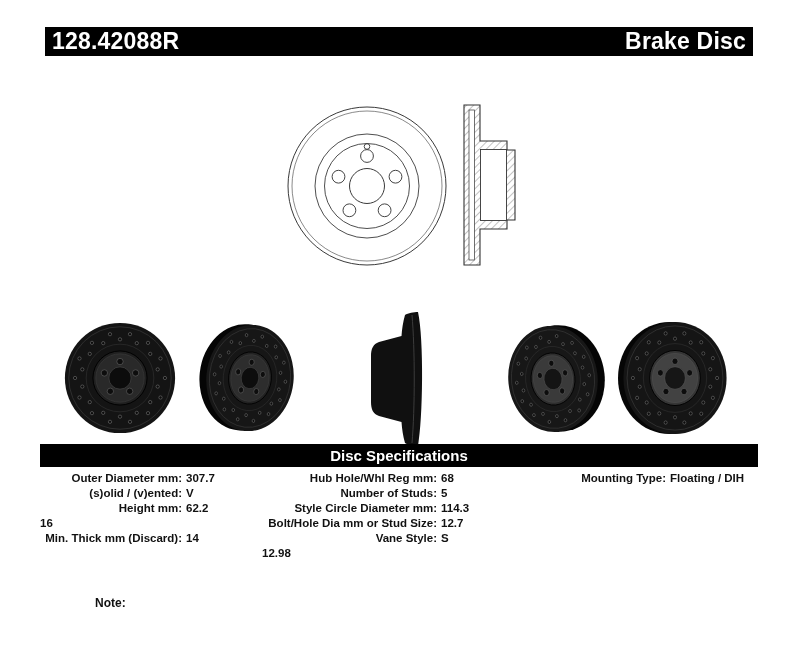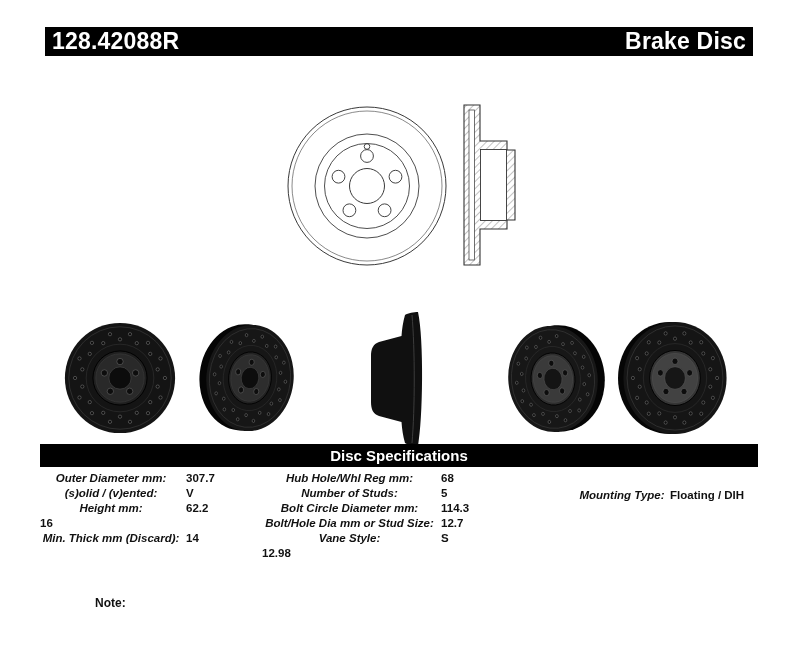--- a/index.html
+++ b/index.html
@@ -11,25 +11,25 @@
   .header-bar { left:45px; top:27px; width:708px; height:29px;
                 display:flex; justify-content:space-between; align-items:center;
                 padding:0 7px; font-size:23px; letter-spacing:0.2px; }
   .spec-bar { left:40px; top:444px; width:718px; height:23px;
               display:flex; justify-content:center; align-items:center; font-size:15px; }
 
   .fig { position:absolute; }
 
   .spec-col { position:absolute; font-size:11.5px; font-weight:bold; color:#111; }
   .spec-row { display:grid; grid-template-columns:var(--lw) auto; column-gap:4px; line-height:15px; }
-  .spec-label { text-align:center; white-space:nowrap;font-style:italic; }
+  .spec-label { text-align:right; white-space:nowrap; }
   .spec-value { text-align:left; white-space:nowrap; }
   .col-left { left:40px; top:471px; --lw:142px; }
   .col-mid  { left:262px; top:471px; --lw:175px; }
-  .col-right{ left:578px; top:488px; --lw:88px; }
+  .col-right{ left:578px; top:471px; --lw:88px; }
 
   .note { position:absolute; left:95px; top:596px; font-size:12px; font-weight:bold; color:#111; }
 
   
   .tline { fill:none; stroke:#3a3a3a; }
   .line-hole { fill:none; stroke:#444; stroke-width:1; }
 
   
   .drill { fill:#0b0b0b; stroke:#8a8a8a; stroke-width:0.5; }
   .stud  { fill:#0d0d0d; stroke:#5f5f5f; stroke-width:0.7; }
@@ -301,21 +301,21 @@
   <div class="spec-col col-mid">
     <div class="spec-row">
       <span class="spec-label">Hub Hole/Whl Reg mm:</span>
       <span class="spec-value">68</span>
     </div>
     <div class="spec-row">
       <span class="spec-label">Number of Studs:</span>
       <span class="spec-value">5</span>
     </div>
     <div class="spec-row">
-      <span class="spec-label">Bolt Circle Diameter mm:</span>
+      <span class="spec-label">Style Circle Diameter mm:</span>
       <span class="spec-value">114.3</span>
     </div>
     <div class="spec-row">
       <span class="spec-label">Bolt/Hole Dia mm or Stud Size:</span>
       <span class="spec-value">12.7</span>
     </div>
     <div class="spec-row">
       <span class="spec-label">Vane Style:</span>
       <span class="spec-value">S</span>
     </div>

